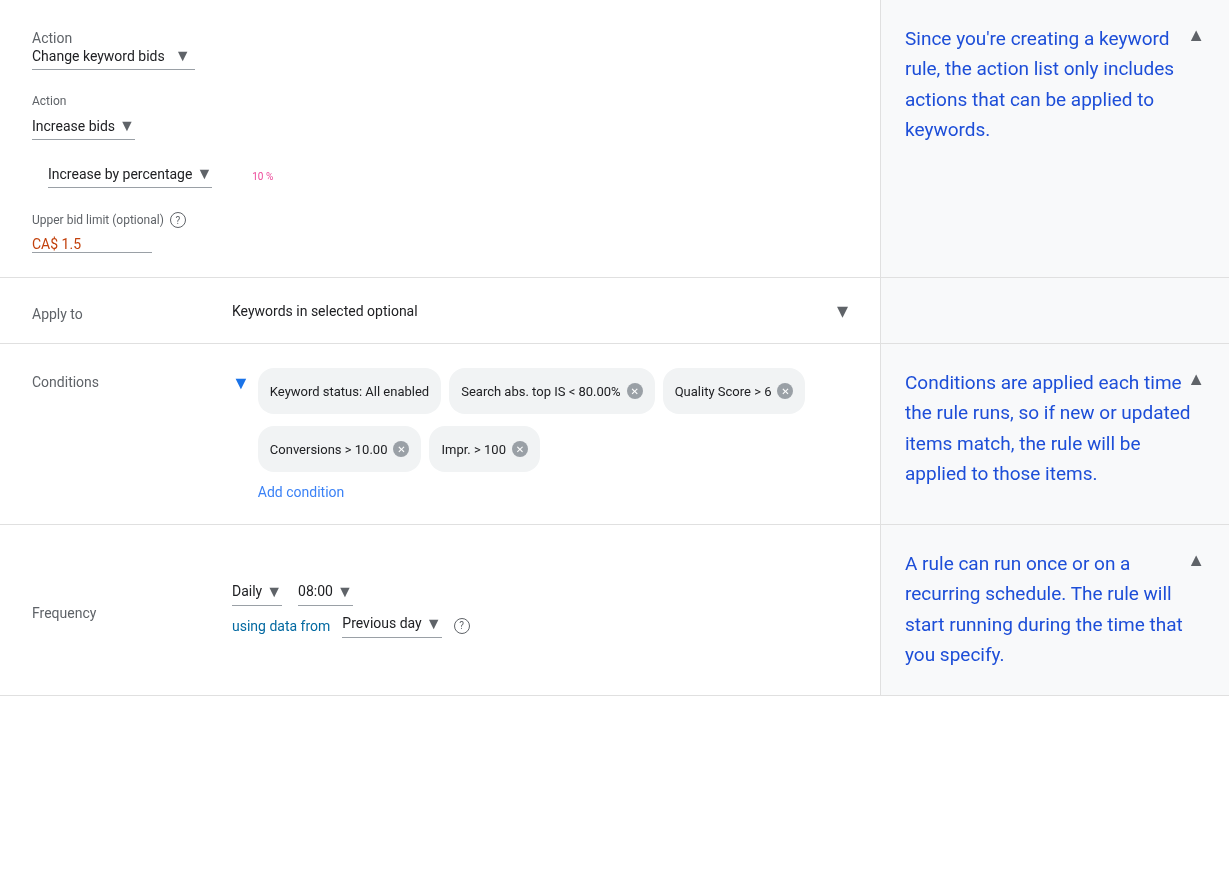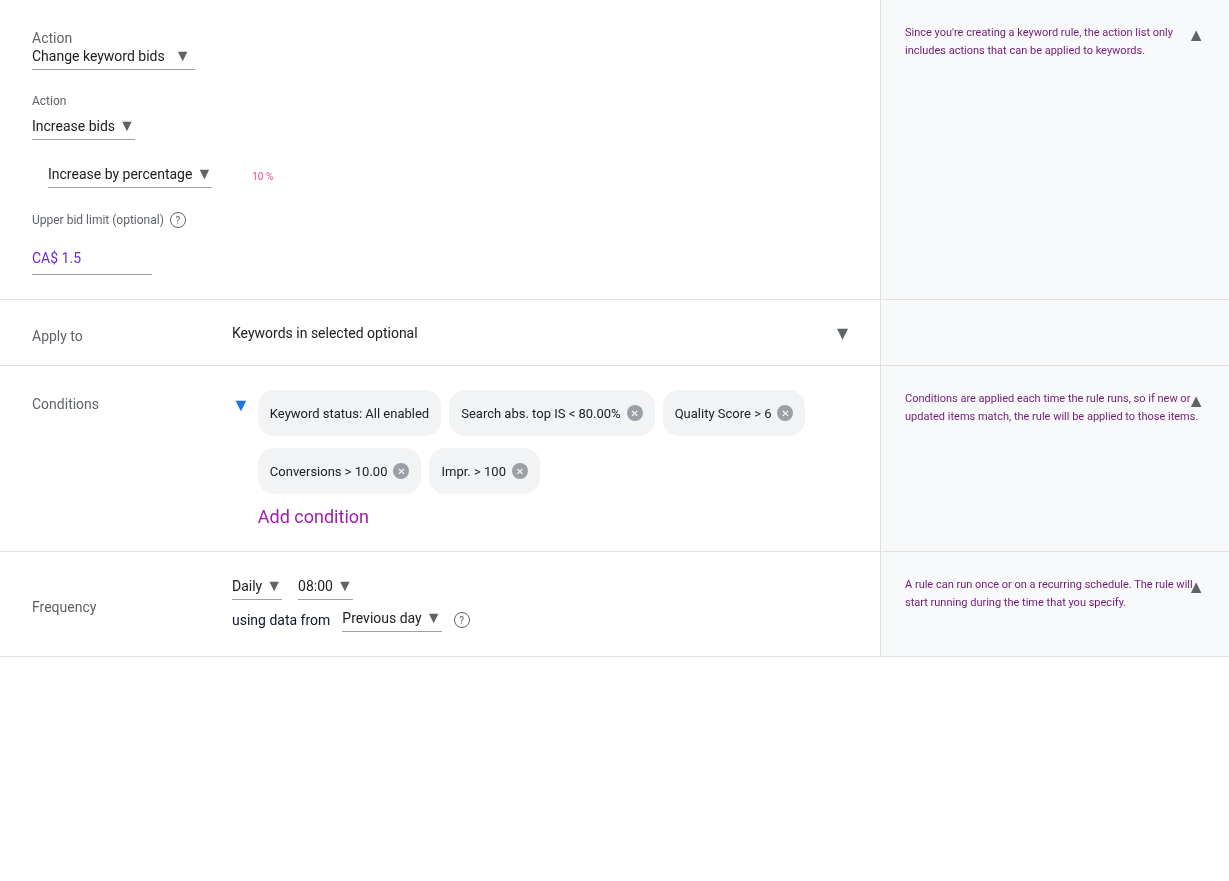--- a/index.html
+++ b/index.html
@@ -136,31 +136,30 @@
       display: inline-flex;
       align-items: center;
       justify-content: center;
       font-size: 10px;
       color: #5f6368;
       cursor: pointer;
     }
 
     .bid-value {
       font-size: 14px;
-      color: #6d28d9;
+      color: #c2410c;
       border-bottom: 1px solid #9aa0a6;
-      padding-bottom: 8px;
+      padding-bottom: 0;
       display: inline-block;
       min-width: 120px;
-      margin-top: 14px;
     }
 
     .info-text {
-      font-size: 11px;
-      color: #701a75;
+      font-size: 19px;
+      color: #1d4ed8;
       line-height: 1.6;
     }
 
     .apply-value {
       font-size: 14px;
       color: #202124;
     }
 
     .expand-icon {
       margin-left: auto;
@@ -200,22 +199,22 @@
       background: #9aa0a6;
       display: inline-flex;
       align-items: center;
       justify-content: center;
       cursor: pointer;
       color: #fff;
       font-size: 10px;
     }
 
     .add-condition {
-      color: #a21caf;
-      font-size: 18px;
+      color: #3b82f6;
+      font-size: 14px;
       cursor: pointer;
       margin-top: 4px;
     }
 
     
     .frequency-section .section-left {
       align-items: flex-start;
       padding: 24px 32px;
     }
 
@@ -227,21 +226,21 @@
     }
 
     .data-row {
       display: flex;
       align-items: center;
       gap: 12px;
     }
 
     .using-data-label {
       font-size: 14px;
-      color: #0f172a;
+      color: #0369a1;
     }
 
     .apply-section-wrapper {
       display: flex;
       border-bottom: 1px solid #e0e0e0;
     }
 
     .apply-section-left {
       width: 880px;
       display: flex;

